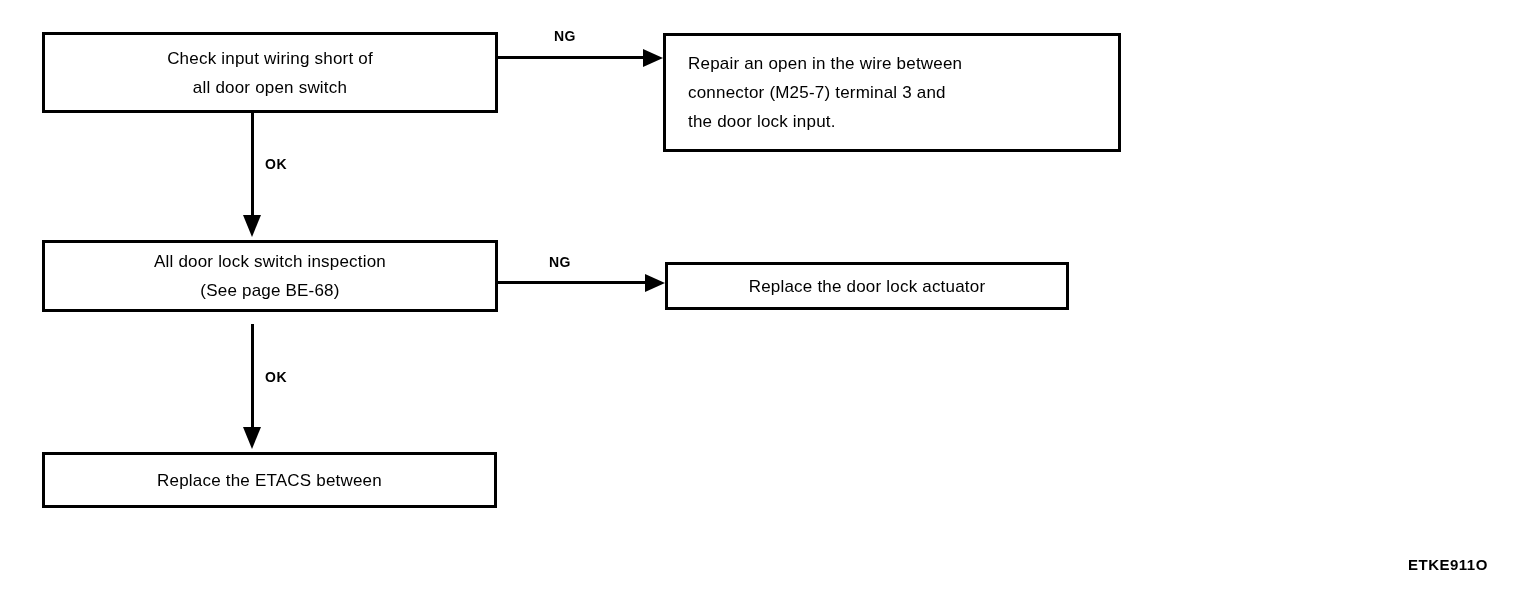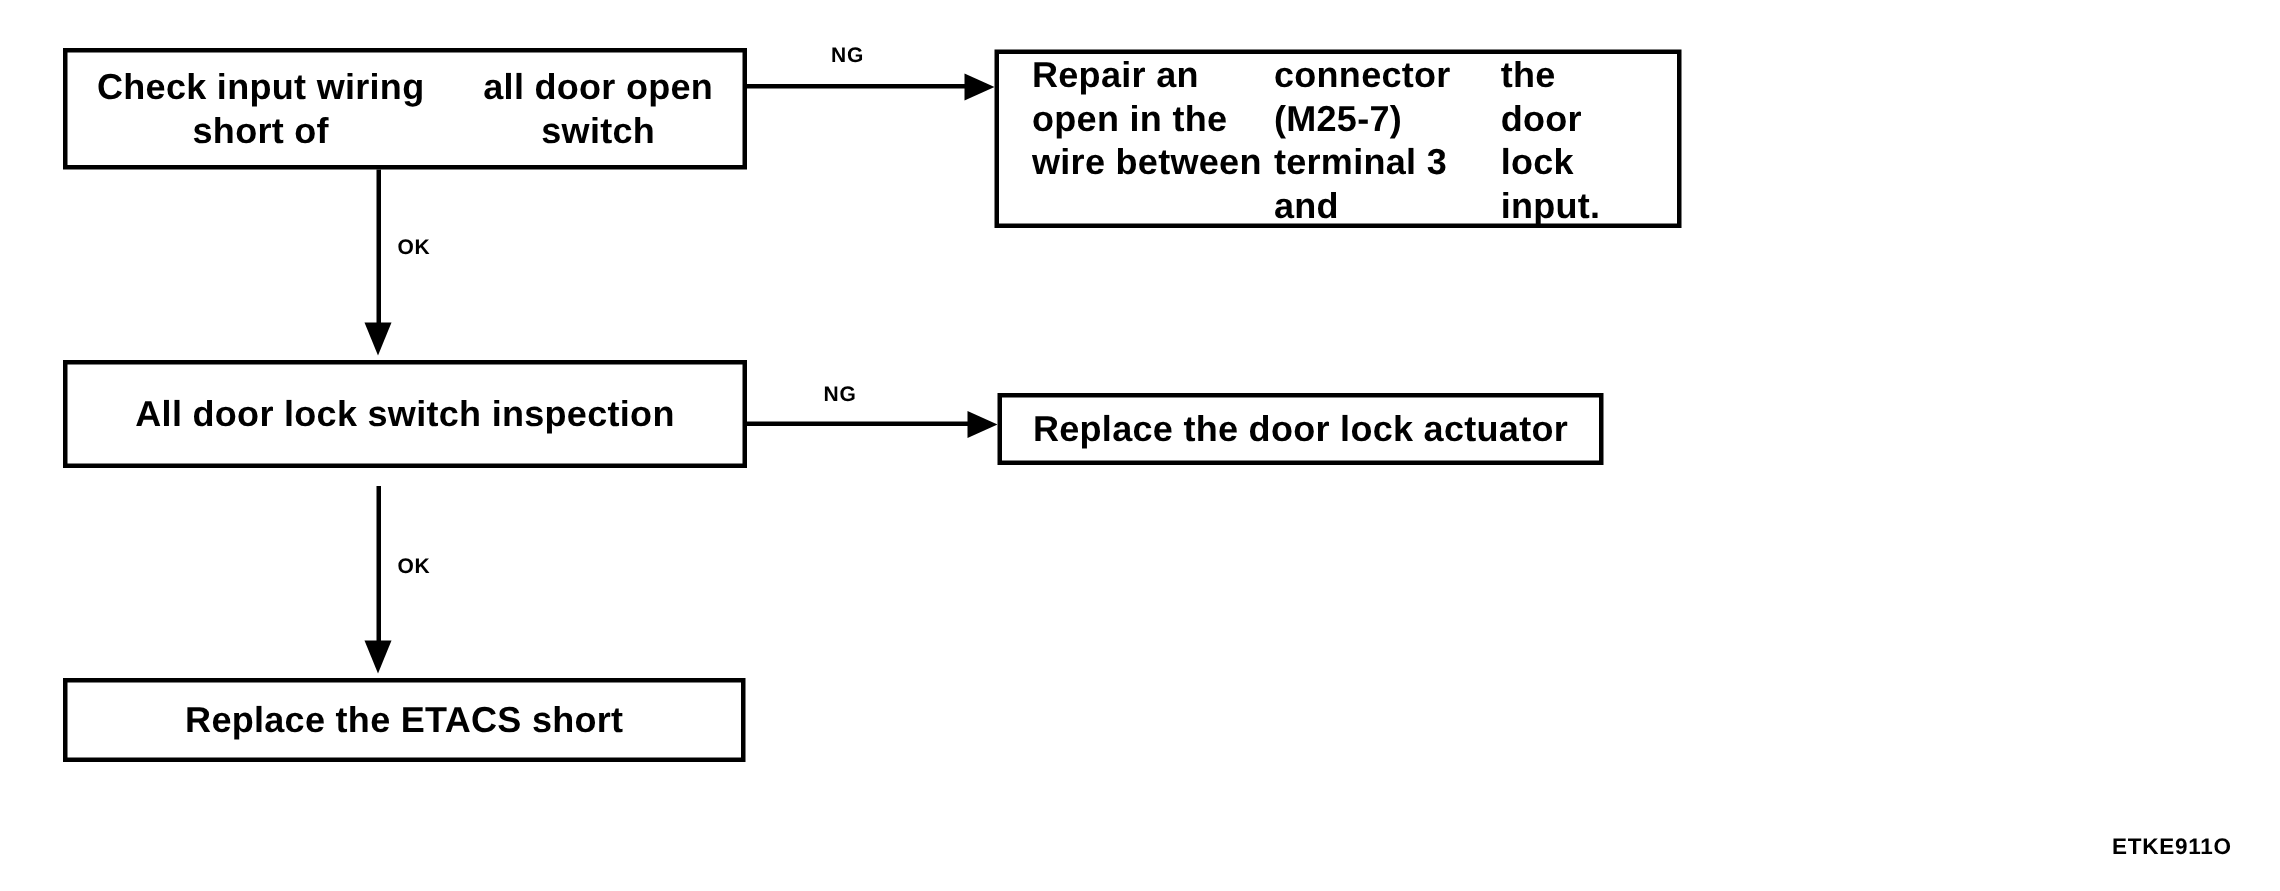--- a/index.html
+++ b/index.html
@@ -15,24 +15,24 @@
     font-family: "Liberation Sans", "DejaVu Sans", sans-serif;
     color: #000000;
     overflow: hidden;
   }
   .flow-box {
     position: absolute;
     border: 3px solid #000000;
     background: #ffffff;
     box-sizing: border-box;
     display: flex;
-    flex-direction: row;
+    flex-direction: column;
     justify-content: center;
-    font-weight: 700;
-    font-size: 24px;
+    font-weight: 400;
+    font-size: 17px;
     line-height: 29px;
     letter-spacing: 0.2px;
   }
   .flow-box.center { align-items: center; text-align: center; }
   .flow-box.left   { align-items: flex-start; text-align: left; padding-left: 22px; padding-right: 28px; }
   .edge-line {
     position: absolute;
     background: #000000;
   }
   .arrowhead-right {
@@ -83,33 +83,34 @@
     <div>connector (M25-7) terminal 3 and</div>
     <div>the door lock input.</div>
   </div>
 
   <div class="edge-line" style="left:251px; top:113px; width:3px; height:104px;"></div>
   <div class="arrowhead-down" style="left:243px; top:215px;"></div>
   <div class="edge-label" style="left:265px; top:156px;">OK</div>
 
   <div class="flow-box center" style="left:42px; top:240px; width:456px; height:72px;">
     <div>All door lock switch inspection</div>
+    <div>(See page BE-68)</div>
   </div>
 
   <div class="edge-line" style="left:498px; top:281px; width:148px; height:3px;"></div>
   <div class="arrowhead-right" style="left:645px; top:274px;"></div>
   <div class="edge-label" style="left:549px; top:254px;">NG</div>
 
   <div class="flow-box center" style="left:665px; top:262px; width:404px; height:48px;">
     <div>Replace the door lock actuator</div>
   </div>
 
   <div class="edge-line" style="left:251px; top:324px; width:3px; height:105px;"></div>
   <div class="arrowhead-down" style="left:243px; top:427px;"></div>
   <div class="edge-label" style="left:265px; top:369px;">OK</div>
 
   <div class="flow-box center" style="left:42px; top:452px; width:455px; height:56px;">
-    <div>Replace the ETACS short</div>
+    <div>Replace the ETACS between</div>
   </div>
 
   <div class="figure-code">ETKE911O</div>
 
 </div>
 
 </body></html>

